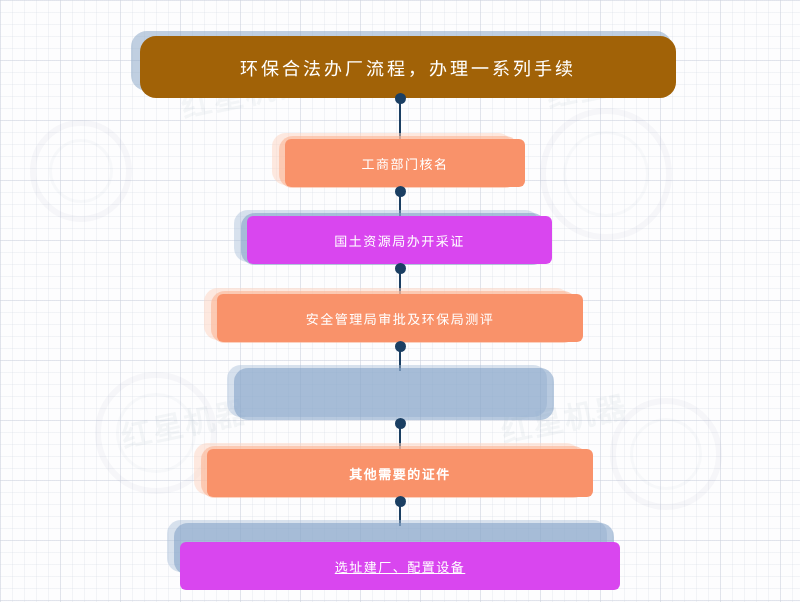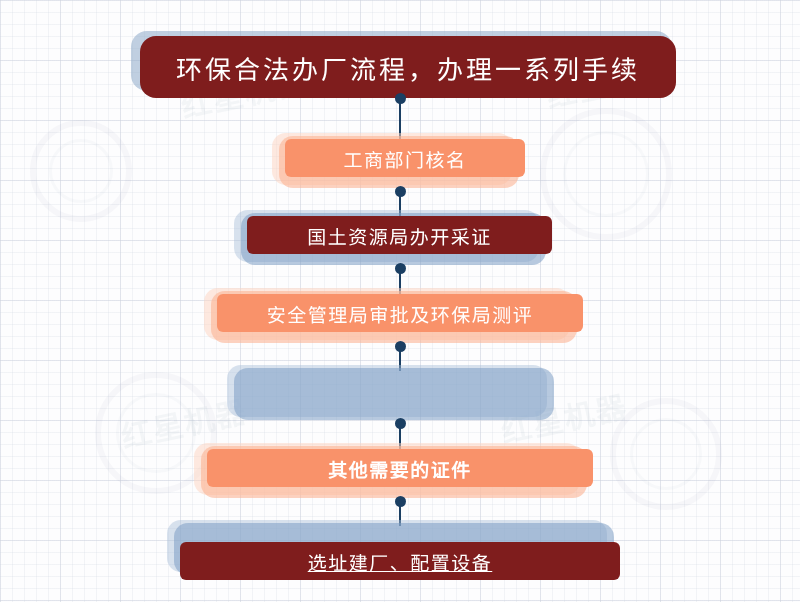--- a/index.html
+++ b/index.html
@@ -78,57 +78,57 @@
     margin-left: -5.5px;
     margin-top: -5.5px;
     left: 400px;
     border-radius: 50%;
     background: #1b3f63;
   }
 
   
   .step {
     position: absolute;
-    height: 38px;
+    height: 48px;
     border-radius: 6px;
     display: flex;
     align-items: center;
     justify-content: center;
     color: #ffffff;
-    font-size: 19px;
+    font-size: 13px;
     letter-spacing: 1.5px;
     white-space: nowrap;
     box-sizing: border-box;
     font-family: "Liberation Sans", "DejaVu Sans", sans-serif;
   }
-  .step.blue   { background: #7f1d1d; }
+  .step.blue   { background: #d946ef; }
   .step.orange { background: #f9926a; }
 
   
   .plate {
     position: absolute;
     border-radius: 14px;
     box-sizing: border-box;
   }
   .plate.blue-1   { background: #7e9ec4; opacity: 0.55; }
   .plate.blue-2   { background: #a8bfd9; opacity: 0.45; }
   .plate.orange-1 { background: #fbb494; opacity: 0.60; }
   .plate.orange-2 { background: #fdd3c0; opacity: 0.50; }
 
   
   .title-bar {
     position: absolute;
     height: 62px;
     border-radius: 16px;
-    background: #7f1d1d;
+    background: #a16207;
     display: flex;
     align-items: center;
     justify-content: center;
     color: #ffffff;
-    font-size: 26px;
+    font-size: 18px;
     letter-spacing: 3px;
     white-space: nowrap;
     box-sizing: border-box;
   }
   .title-plate {
     position: absolute;
     border-radius: 16px;
     background: #8ea9c9;
     opacity: 0.55;
   }

